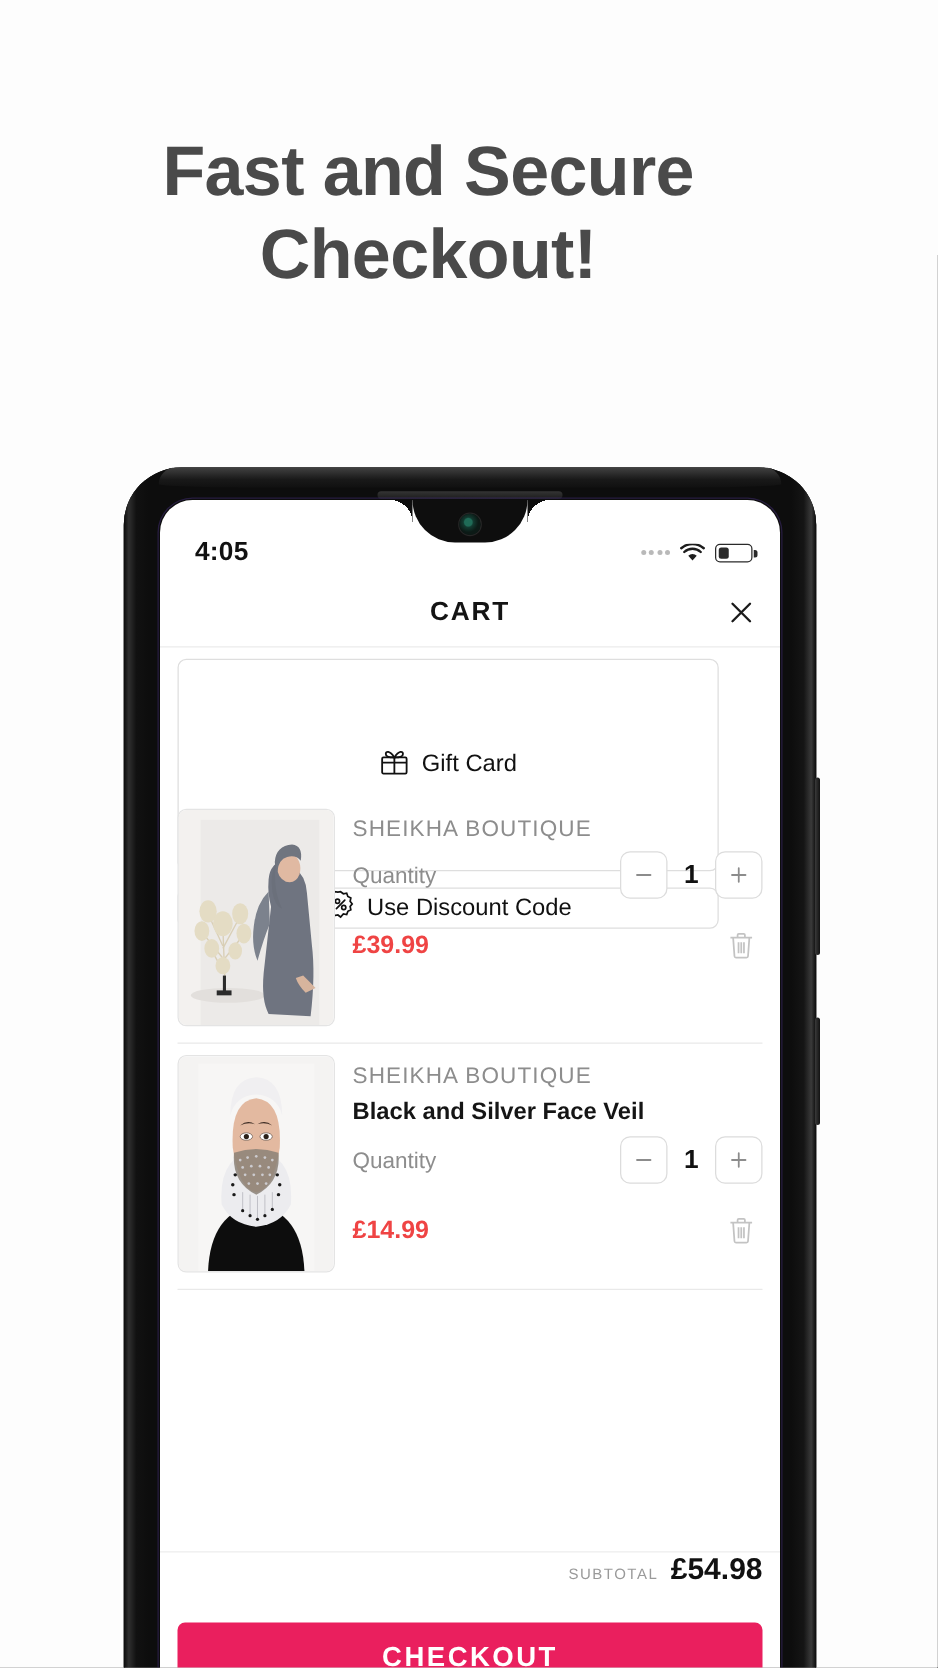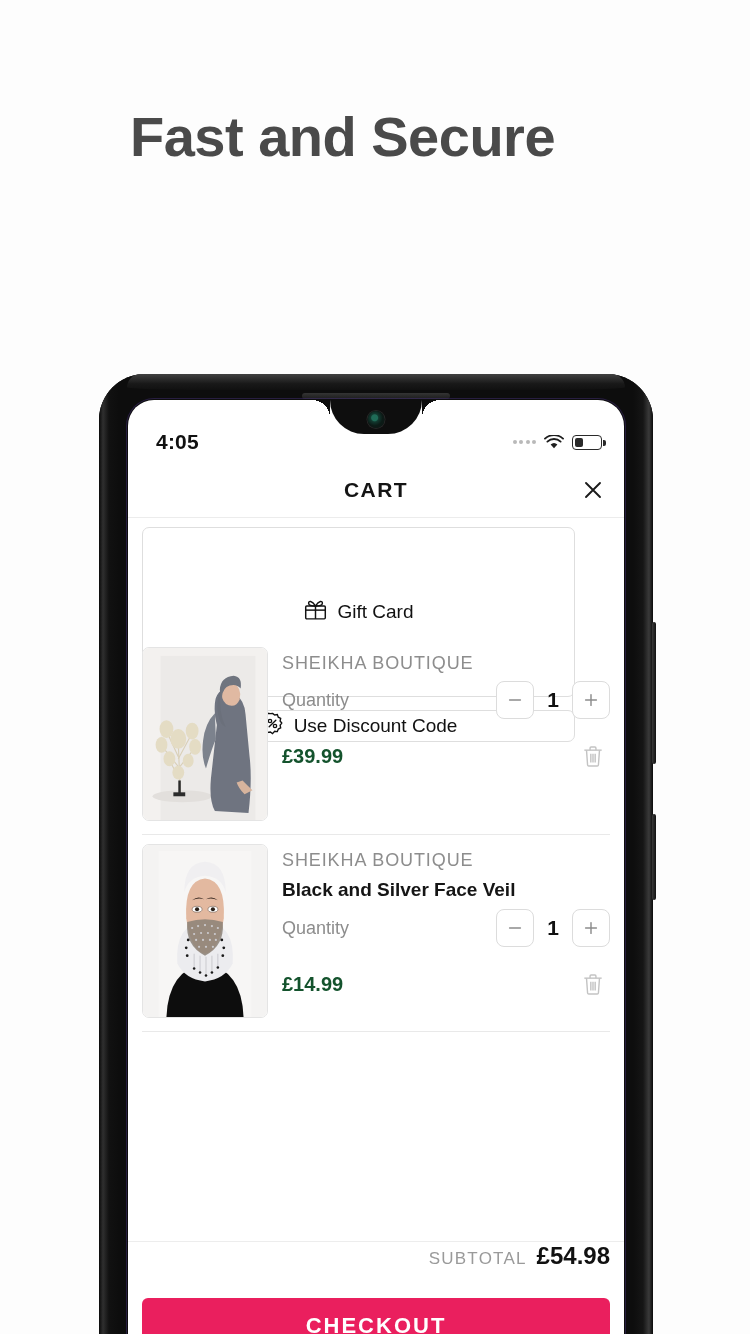--- a/index.html
+++ b/index.html
@@ -153,48 +153,49 @@
   .qty-row { display: flex; align-items: center; margin-top: 7px; }
   .qty-label { font-size: 18px; color: #8d8d8d; flex: 1; }
   .stepper { display: flex; align-items: center; gap: 12px; }
   .step-btn {
     width: 38px; height: 38px; border: 1px solid #dcdcdc; border-radius: 8px;
     background: #fff; display: flex; align-items: center; justify-content: center;
   }
   .step-btn svg { display:block; }
   .qty-val { font-size: 21px; font-weight: bold; color: #111; min-width: 14px; text-align: center; }
   .price-row { display: flex; align-items: center; justify-content: space-between; margin-top: 20px; }
-  .price { font-size: 20px; font-weight: bold; color: #14532d; }
+  .price { font-size: 20px; font-weight: bold; color: #ef4444; }
   .trash { width: 34px; height: 34px; display: flex; align-items: center; justify-content: center; }
   .divider { height: 1px; background: #e9e9e9; margin: 13px 0 0 0; }
 
   
   .footer {
     position: absolute; left: 0; bottom: 0; width: 496px;
     border-top: 1px solid #ededed; background: #fff; padding: 0 14px;
   }
   .subtotal-row {
     display: flex; align-items: baseline; justify-content: flex-end; gap: 10px;
     height: 56px;
   }
-  .subtotal-label { font-size: 17px; letter-spacing: 1.2px; color: #9a9a9a; }
+  .subtotal-label { font-size: 12px; letter-spacing: 1.2px; color: #9a9a9a; }
   .subtotal-val { font-size: 24px; font-weight: bold; color: #111; }
   .checkout-btn {
     height: 56px; border-radius: 6px; background: #ea1f5e;
     display: flex; align-items: center; justify-content: center;
     color: #fff; font-size: 22px; font-weight: bold; letter-spacing: 2px;
   }
 </style>
 </head>
 <body>
 
 <div class="page">
 
   <div class="headline">
     <span>Fast and Secure</span>
+    <span class="l2">Checkout!</span>
   </div>
 
   <div class="phone">
     <div class="phone-gloss"></div>
     <div class="phone-top-gloss"></div>
     <div class="earpiece"></div>
     <div class="side-btn volume"></div>
     <div class="side-btn power"></div>
 
     <div class="screen">

